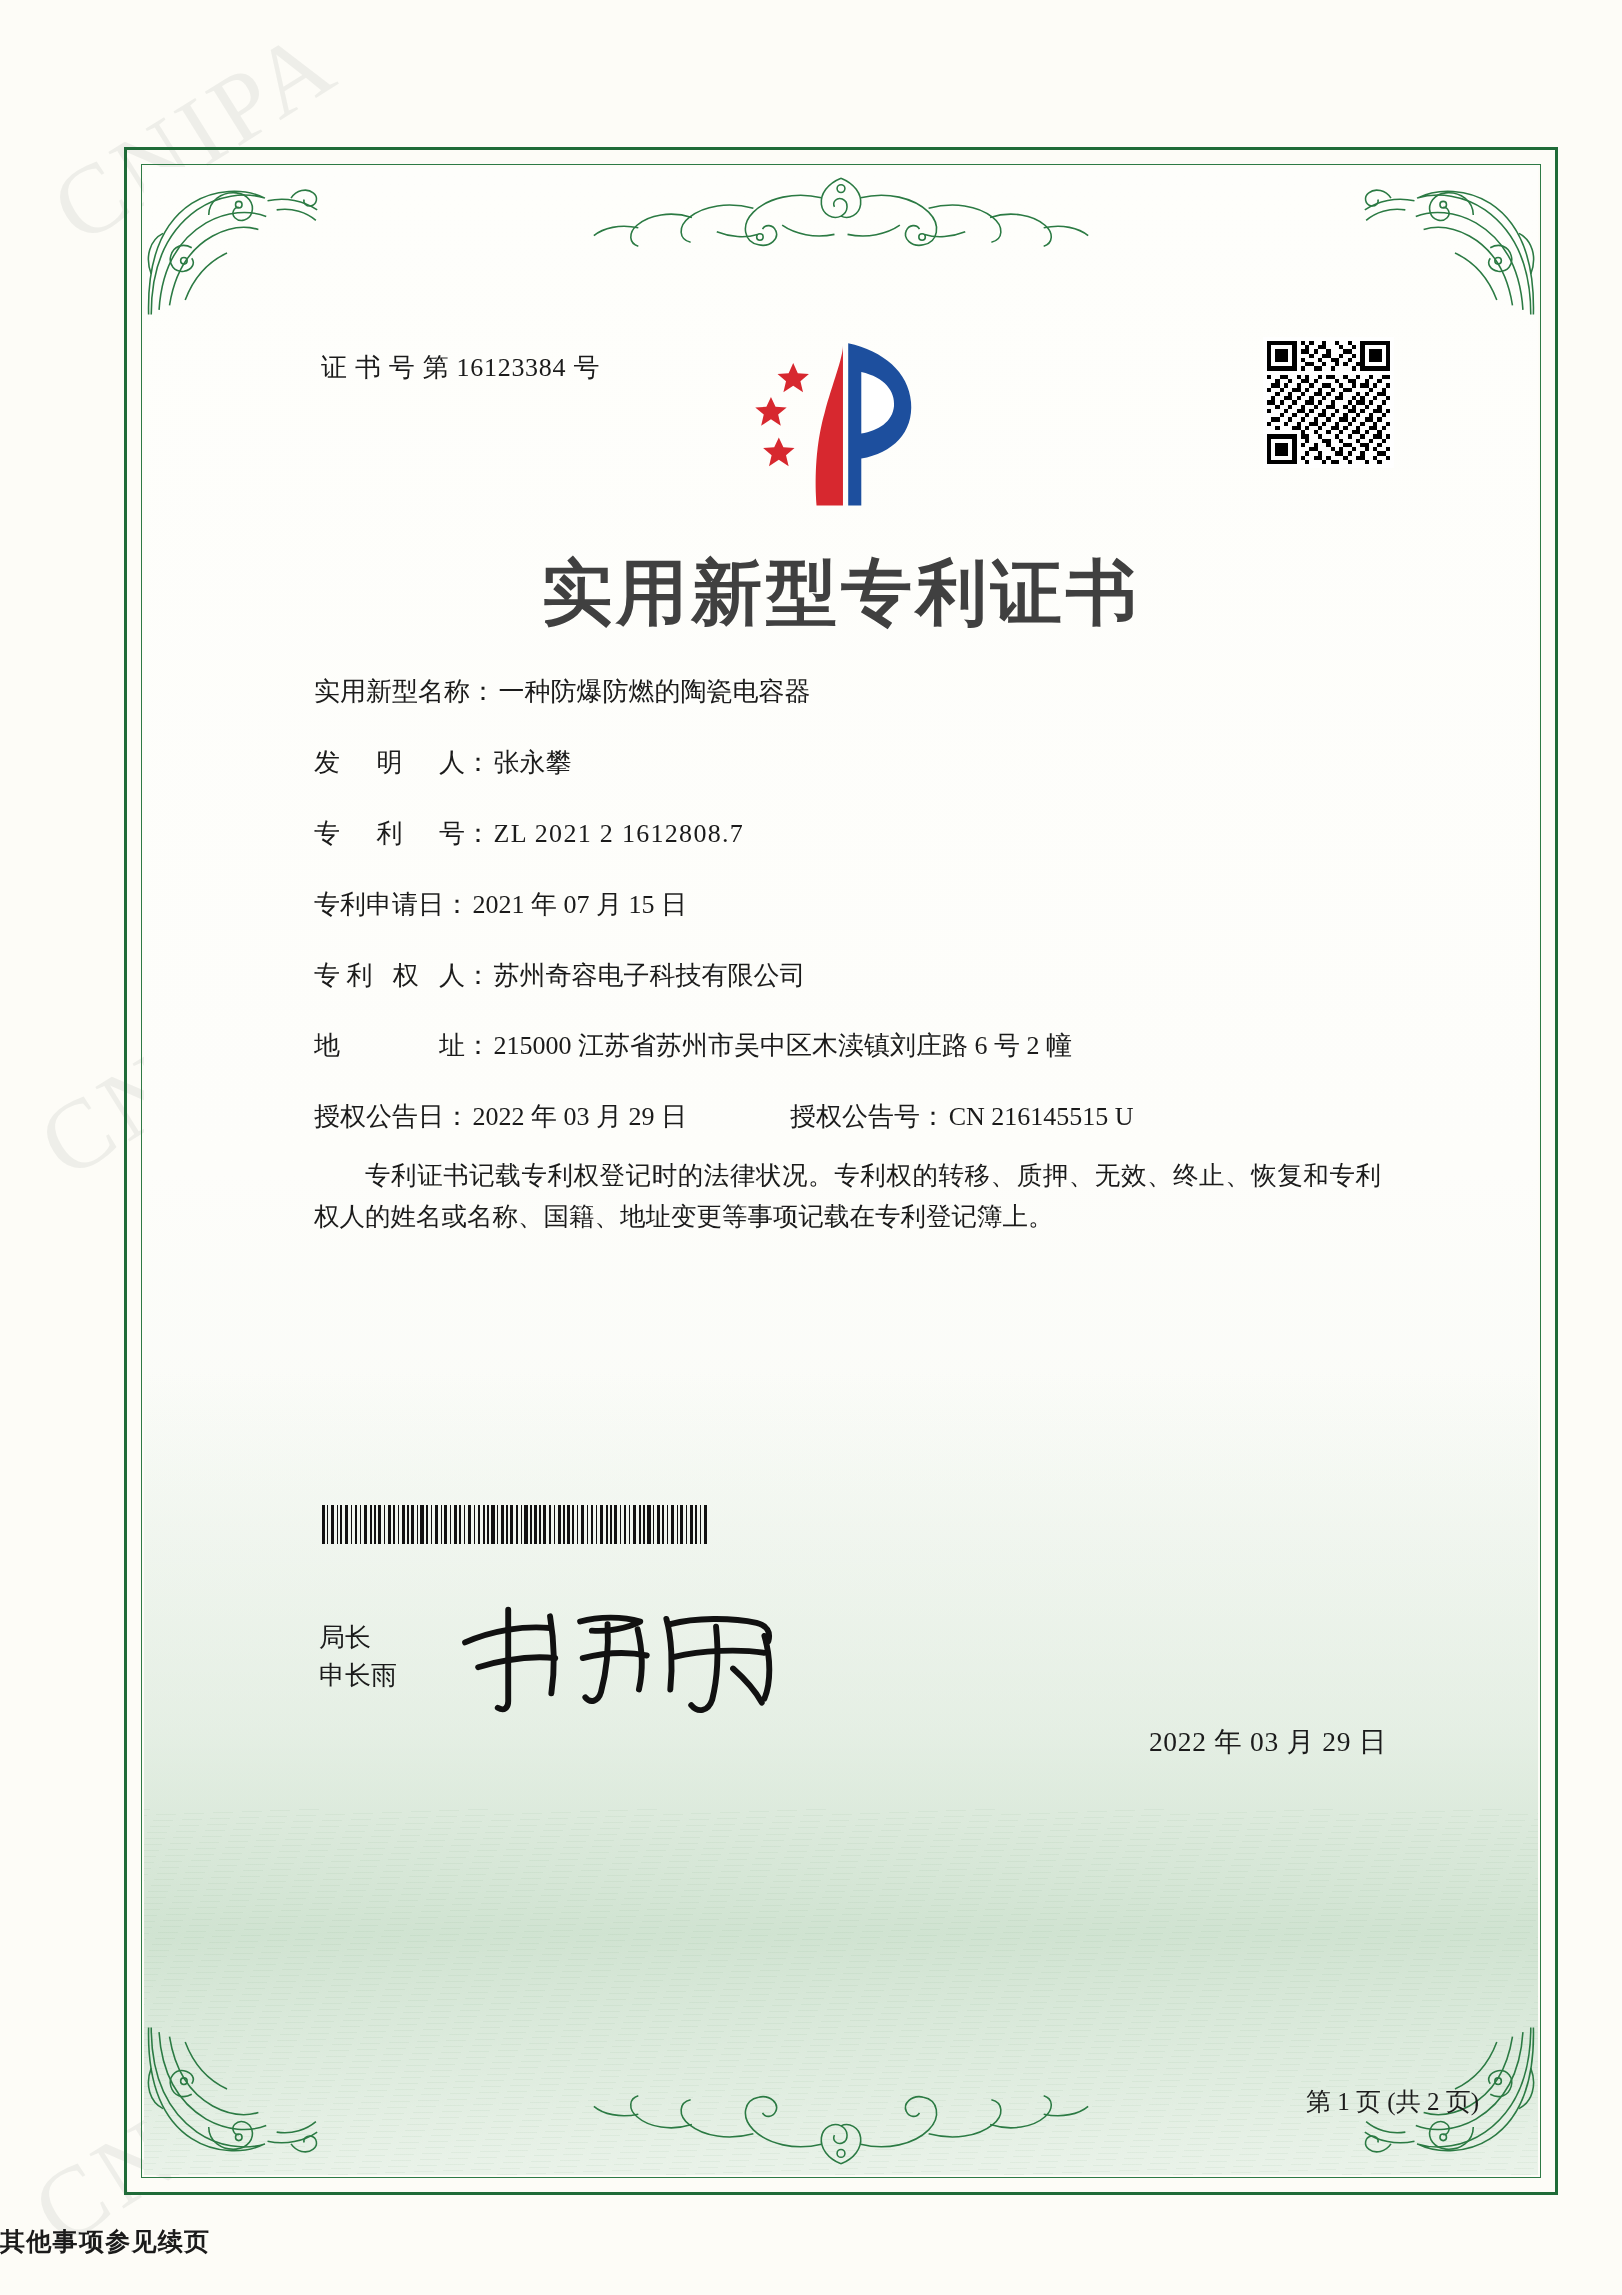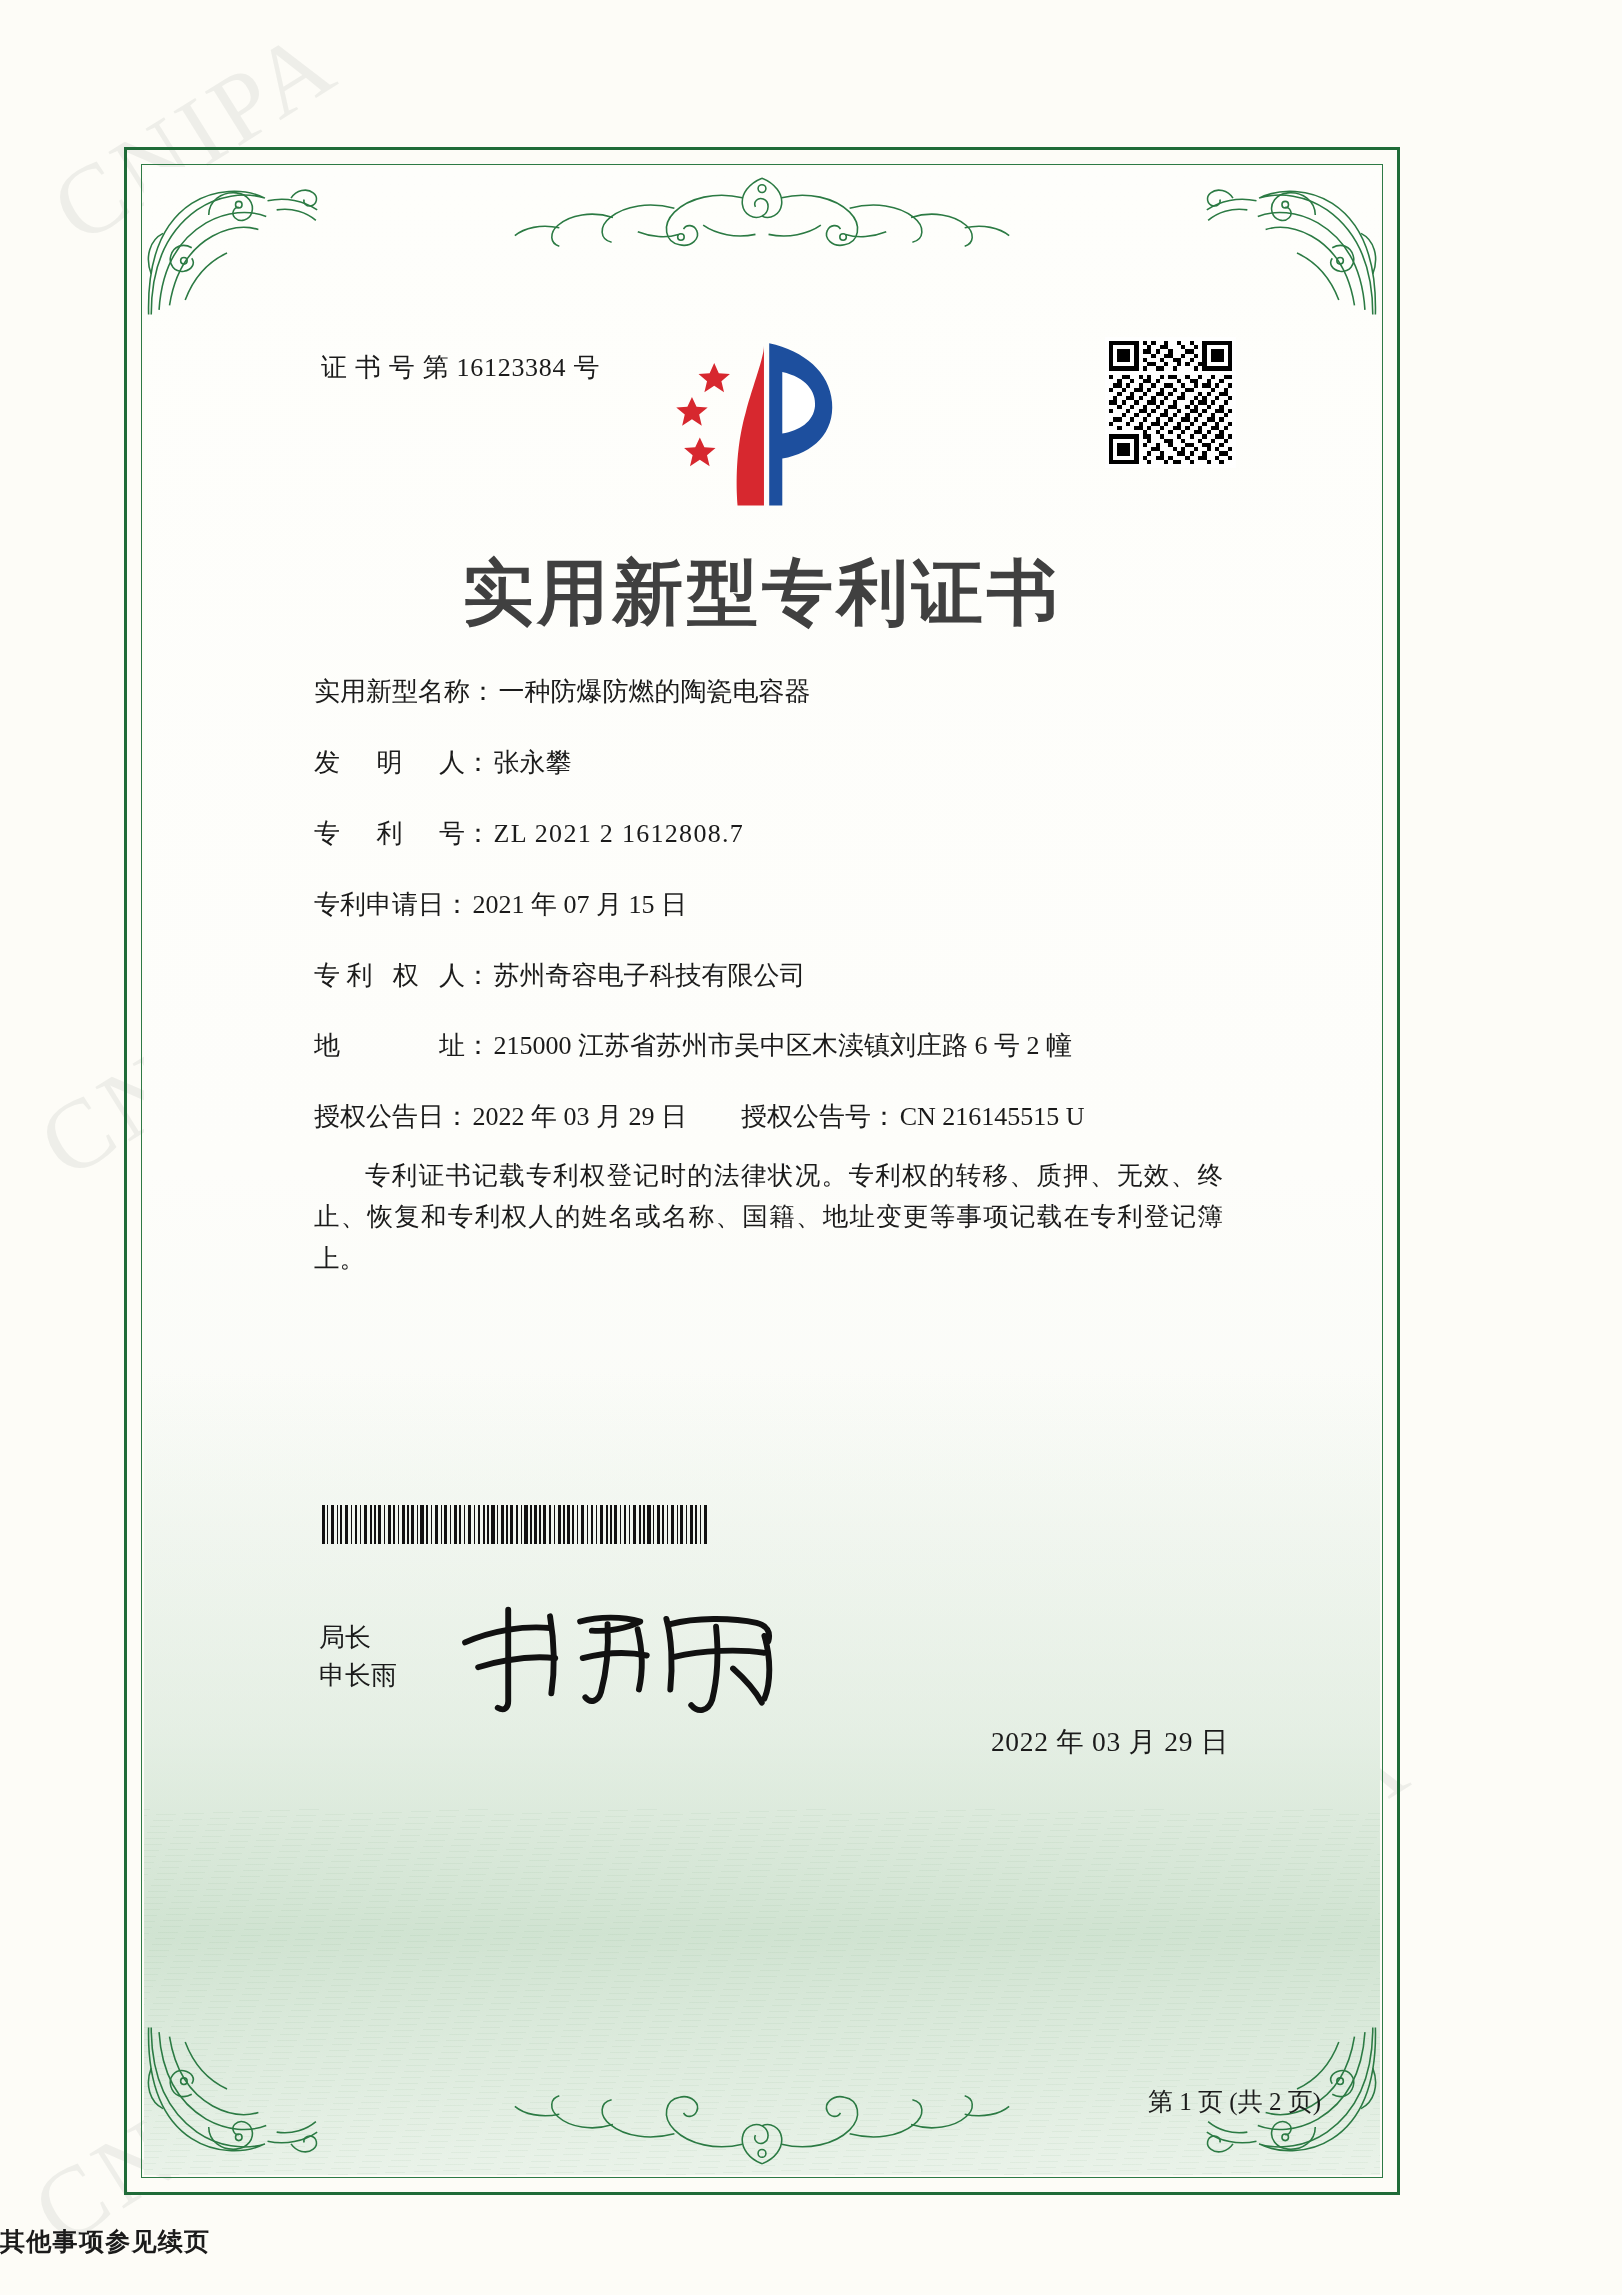--- a/index.html
+++ b/index.html
@@ -32,21 +32,21 @@
     transform: rotate(-32deg);
     white-space: nowrap;
     font-weight: 400;
   }
 
   
   .cert {
     position: absolute;
     left: 124px;
     top: 147px;
-    width: 1276px;
+    width: 1434px;
     height: 2048px;
     z-index: 2;
   }
   .frame-outer {
     position: absolute;
     inset: 0;
     border: 3.3px solid #1f6b38;
     box-sizing: border-box;
   }
   .frame-inner {
@@ -191,21 +191,21 @@
     justify-content: space-between;
   }
   .f-value {
     margin-left: 2.6px;
   }
   .mono-sp {
     font-family: "Liberation Serif", serif;
     letter-spacing: 1.3px;
   }
   .row-two .second {
-    margin-left: 54px;
+    margin-left: 103px;
   }
 
   .paras {
     position: absolute;
     left: 111px;
     right: 98px;
     top: 936px;
     font-size: 25.5px;
     line-height: 1.62;
     text-align: justify;

